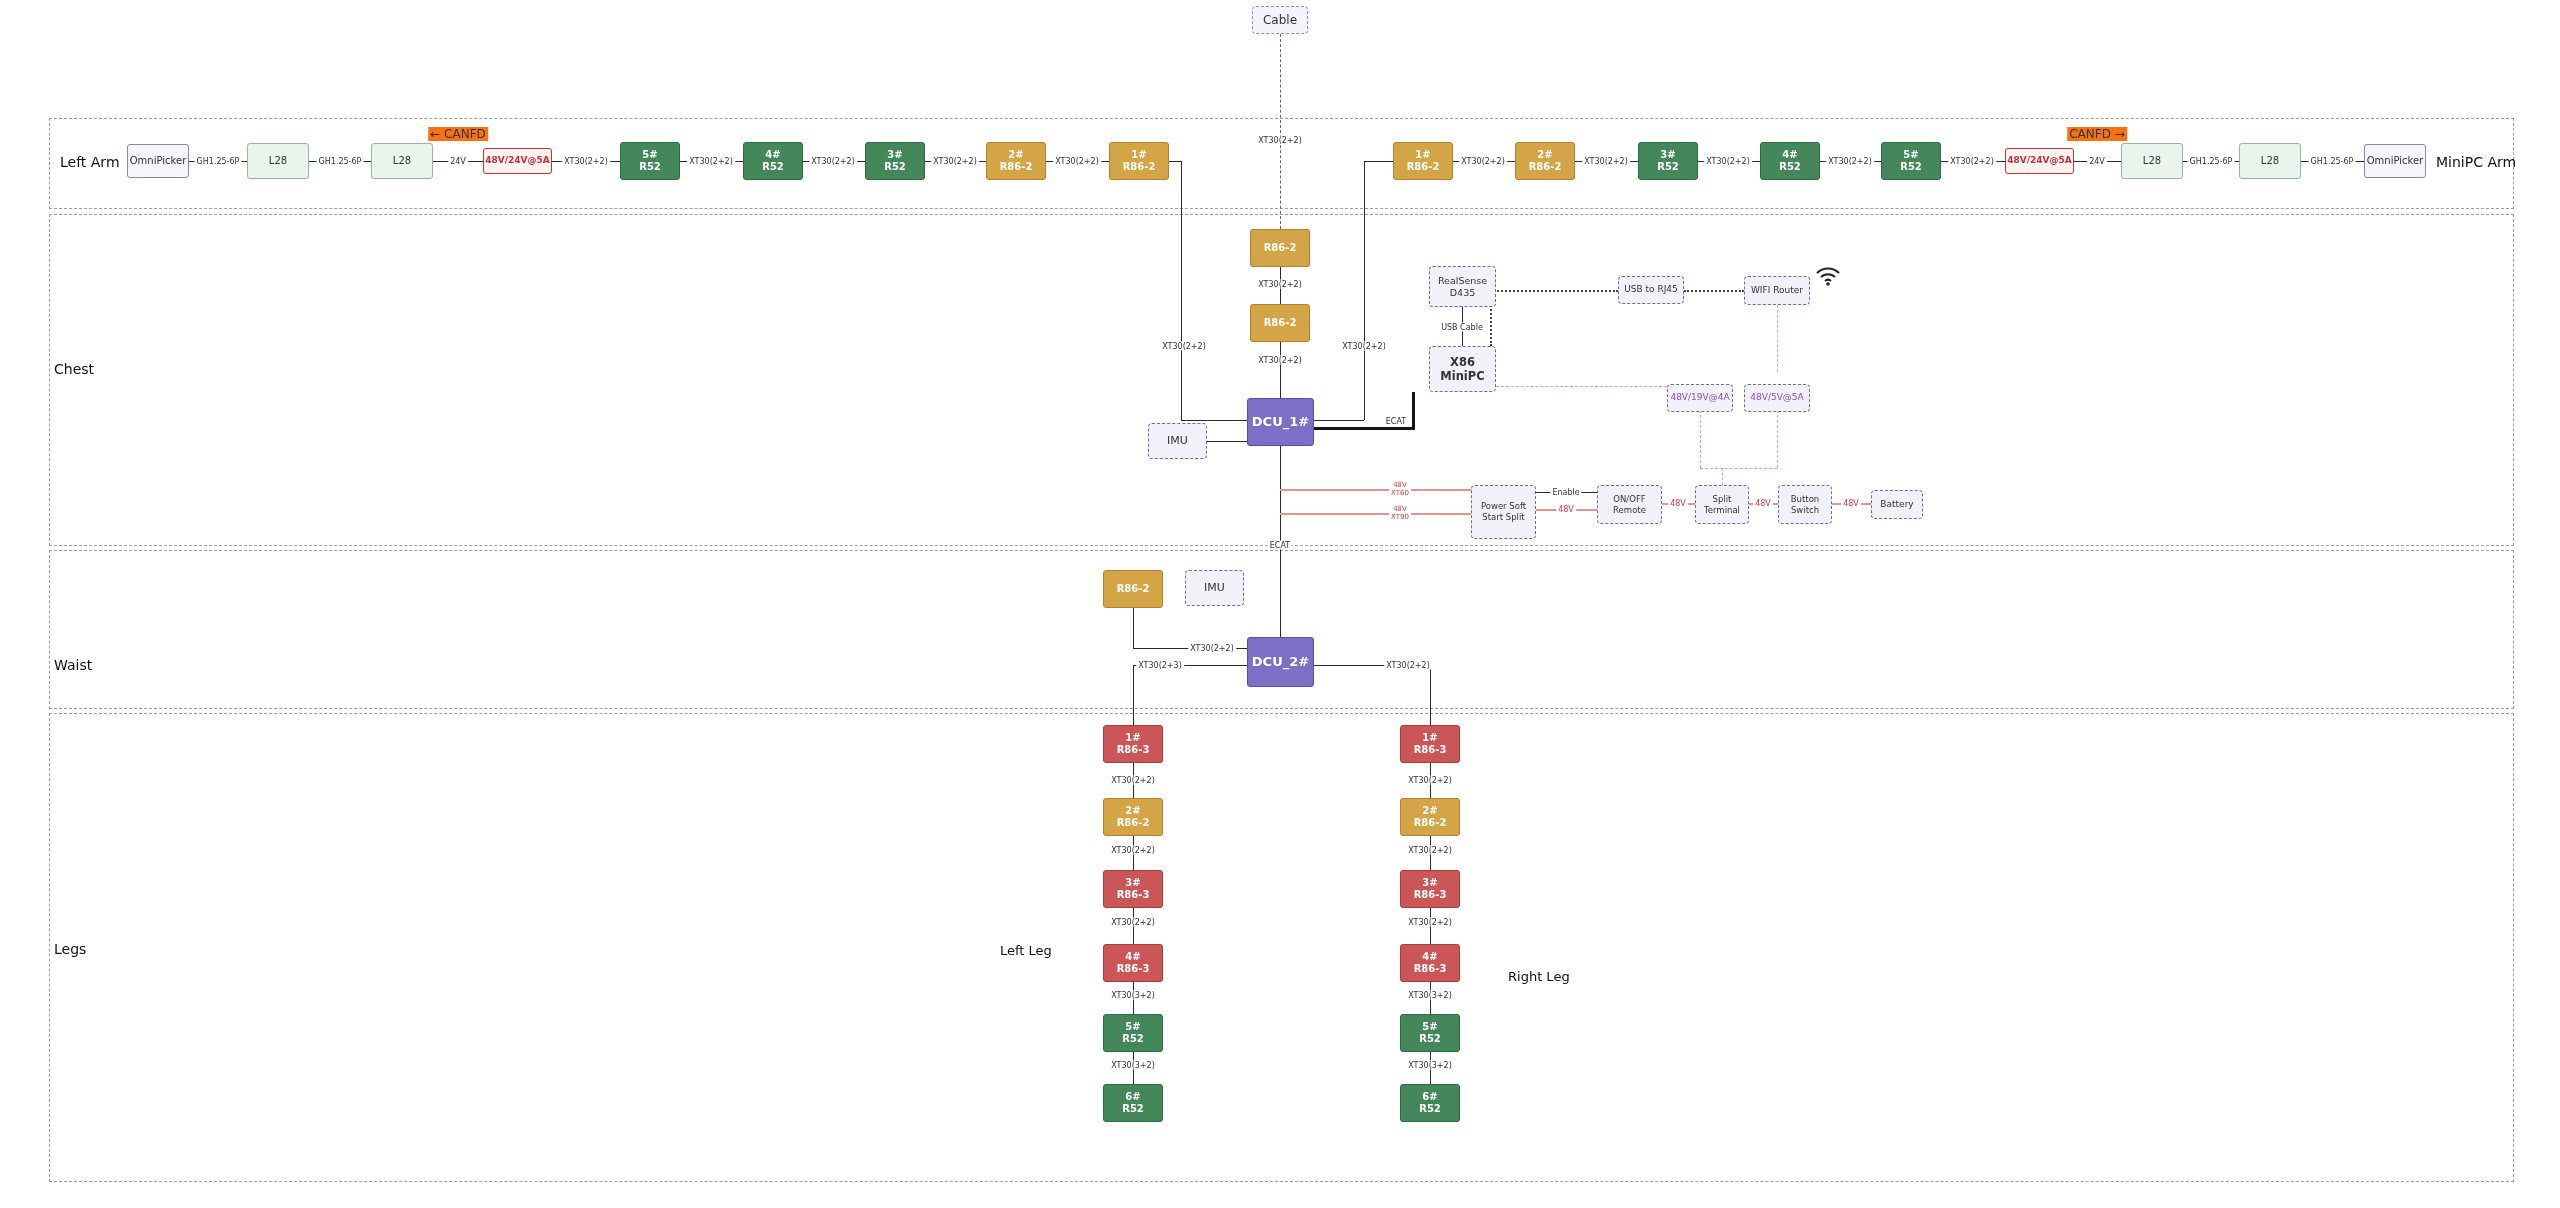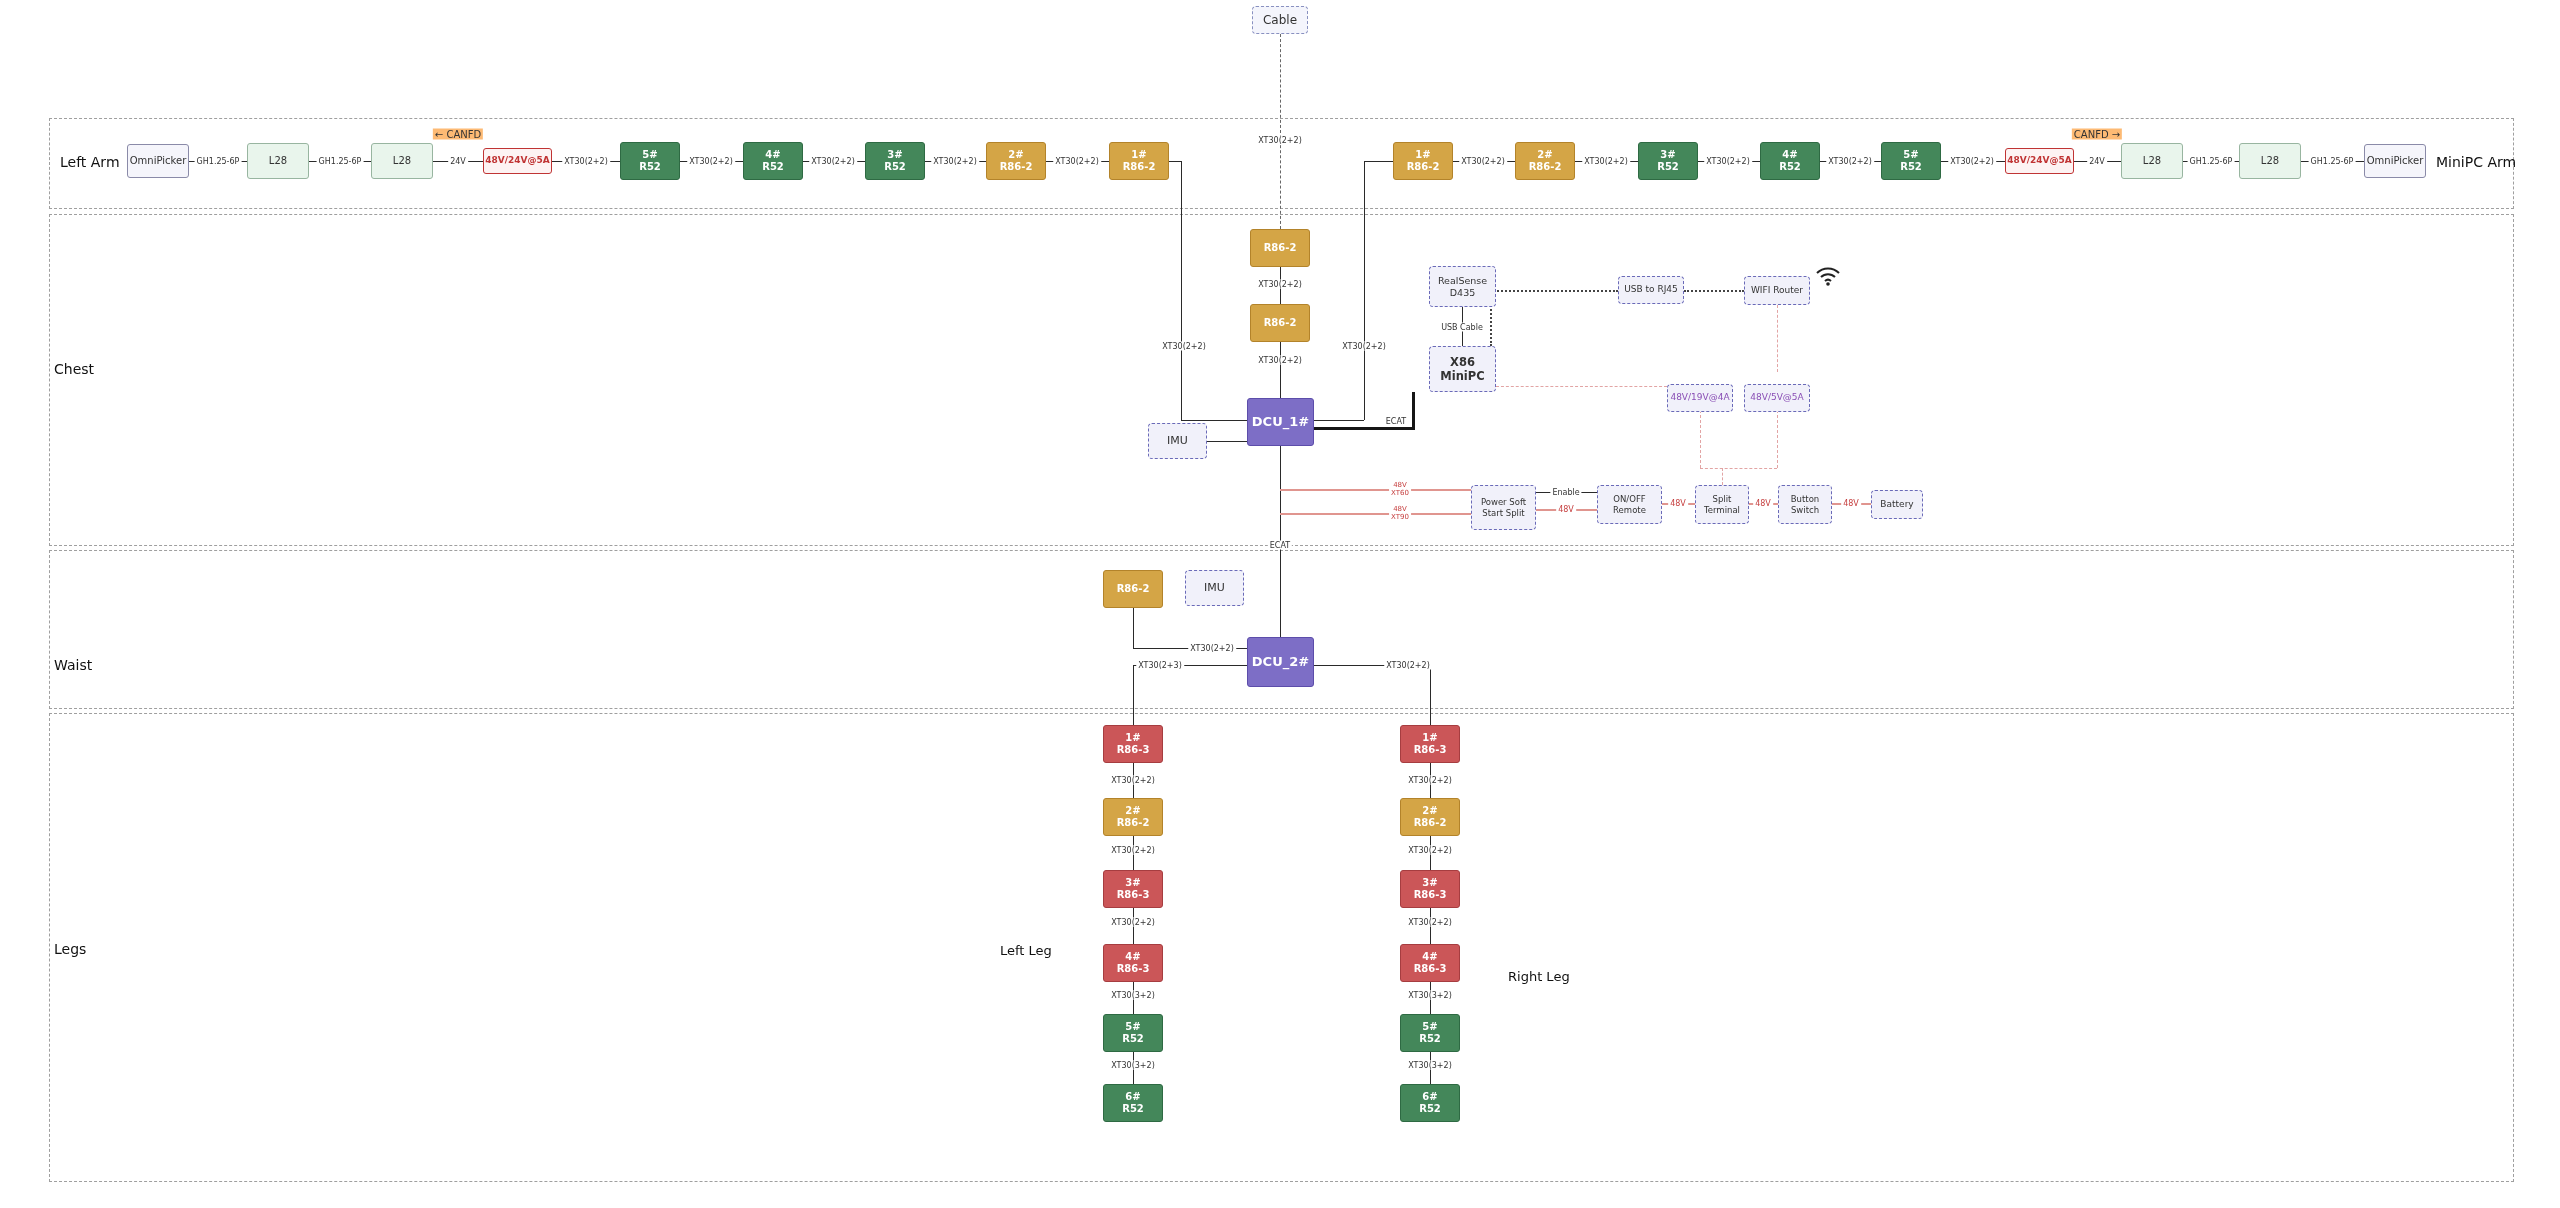--- a/index.html
+++ b/index.html
@@ -13,21 +13,21 @@
   .gold{background:#d4a546;border-color:#b3832a;}
   .redbox{background:#cb5658;border-color:#a63d40;}
   .dcu{width:67px;height:48px;background:#7d6ec6;border:1px solid #5c4daa;color:#fff;font-size:13px;font-weight:bold;}
   .psu{width:69px;height:26px;background:#fdf3f3;border:1.5px solid #c03434;color:#c03434;font-size:9px;font-weight:bold;}
   .l28{width:62px;height:36px;background:#e9f5ec;border:1px solid #98b5a0;color:#333;font-size:10px;}
   .endeff{width:62px;height:34px;background:#f5f5fb;border:1px solid #8a8aa8;color:#333;font-size:10px;}
   .dashbox{background:#f1f1fa;border:1.5px dashed #6a6ab8;border-radius:4px;color:#333;}
   .headbox{width:56px;height:28px;background:#f4f5fc;border:1.5px dashed #8890c0;border-radius:4px;color:#333;font-size:12px;}
   .purple-text{color:#8a4fb5;margin-top:12px;}
   .conn{position:absolute;transform:translate(-50%,-50%);background:#fff;font-size:8px;color:#333;padding:0 2px;white-space:nowrap;z-index:3;}
-  .lbl{position:absolute;transform:translate(-50%,-50%);font-size:10px;color:#333;white-space:nowrap;z-index:3;background:#fdba74;padding:0 2px;}
+  .lbl{position:absolute;transform:translate(-50%,-50%);font-size:12px;color:#333;white-space:nowrap;z-index:3;background:#f97316;padding:0 2px;}
   .red-lbl{color:#c64040;}
   .pwr-lbl{position:absolute;transform:translate(-50%,-50%);background:#fff;color:#c64040;font-size:7px;line-height:1.2;text-align:center;padding:0 2px;z-index:3;white-space:nowrap;}
   .hline{position:absolute;height:1px;background:#2a2a2a;z-index:1;}
   .vline{position:absolute;width:1px;background:#2a2a2a;z-index:1;}
   .vdash{position:absolute;width:0;border-left:1.5px dashed #666;z-index:1;}
   .vdot{position:absolute;width:0;border-left:2px dotted #444;z-index:1;}
   .hdot{position:absolute;height:0;border-top:2px dotted #444;z-index:1;}
   .hpink{position:absolute;height:0;border-top:1.5px dashed #e2a4a4;z-index:1;}
   .vpink{position:absolute;width:0;border-left:1.5px dashed #e2a4a4;z-index:1;}
   .hred{position:absolute;height:2px;background:#e0958f;z-index:1;}
@@ -233,21 +233,21 @@
     </div>
 
   <div class="pwr-lbl" style="left:1400px;top:489px">
     <div>48V</div>
     <div>XT60</div>
   </div>
   <div class="pwr-lbl" style="left:1400px;top:513px">
     <div>48V</div>
     <div>XT90</div>
   </div>
-  <div class="box dashbox" style="left:1471px;top:485px;width:65px;height:45px;font-size:8.5px">
+  <div class="box dashbox" style="left:1471px;top:485px;width:65px;height:54px;font-size:8.5px">
     <span>Power Soft</span>
       <span>Start Split</span>
   </div>
   <div class="conn" style="left:1566px;top:492px">Enable</div>
   <div class="conn red-lbl" style="left:1566px;top:509px">48V</div>
   <div class="box dashbox" style="left:1597px;top:485px;width:65px;height:39px;font-size:8.5px">
     <span>ON/OFF</span>
       <span>Remote</span>
   </div>
   <div class="conn red-lbl" style="left:1678px;top:503px">48V</div>

